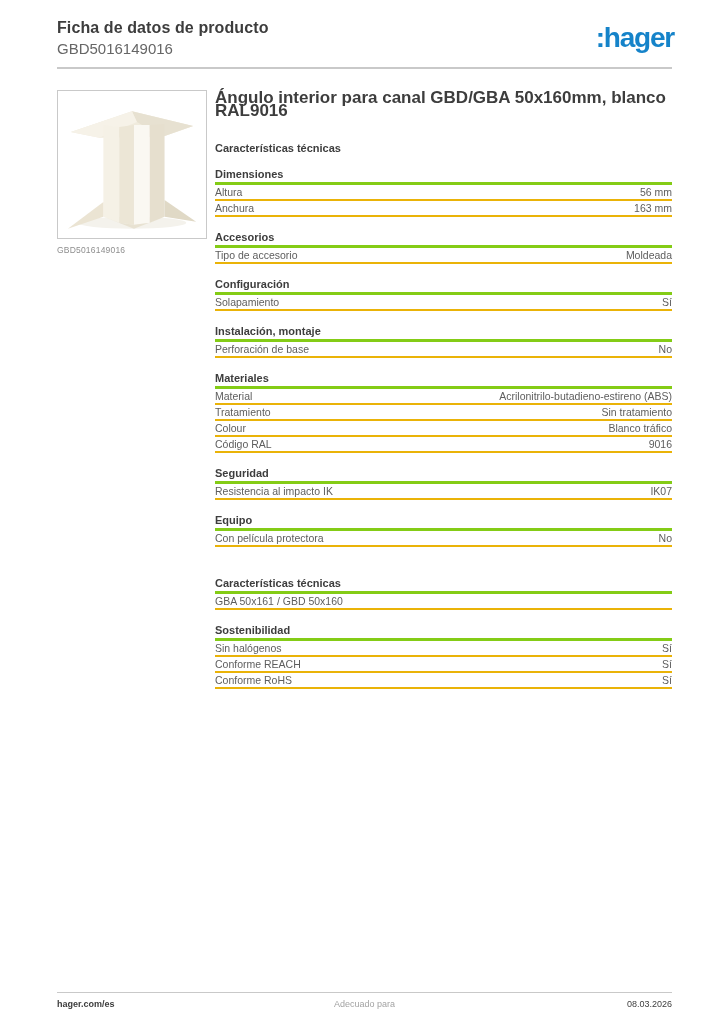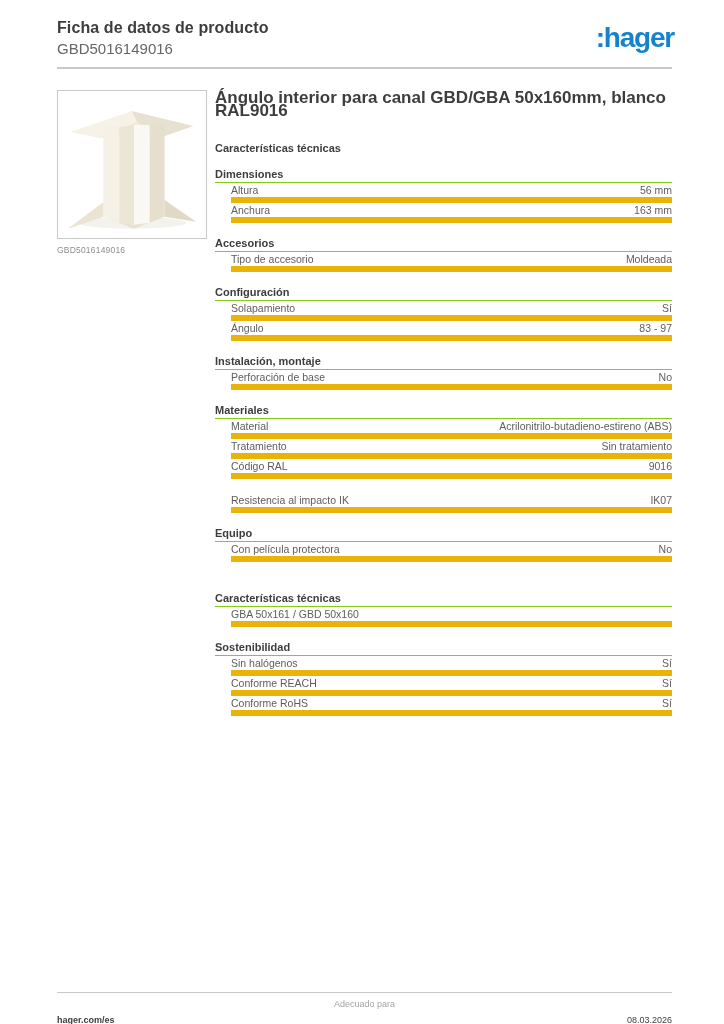--- a/index.html
+++ b/index.html
@@ -18,29 +18,29 @@
   .img-caption  { position:absolute; left:57px; top:245px; font-size:8.5px; color:#8e8e8e; letter-spacing:.2px; }
 
   
   .main { position:absolute; left:215px; right:52px; top:91px; }
   .product-title { font-size:17px; font-weight:bold; color:#3d3d3d; line-height:13px; }
   .tech-heading  { font-size:11px; font-weight:bold; color:#3d3d3d; margin-top:25px; }
 
   .spec-groups { margin-top:12px; }
   .spec-group.group2 { margin-top:30px; }
   .section { margin-top:14px; }
-  .section-title { font-size:11px; font-weight:bold; color:#3d3d3d; padding-bottom:2px; border-bottom:1px solid #84cc16; }
-  .row { display:flex; justify-content:space-between; align-items:baseline; font-size:10.5px; color:#5d5d5d; line-height:12px; padding:1px 0; border-bottom:6px solid #eab308;margin-left:16px; }
+  .section-title { font-size:11px; font-weight:bold; color:#3d3d3d; padding-bottom:2px; border-bottom:3px solid #84cc16; }
+  .row { display:flex; justify-content:space-between; align-items:baseline; font-size:10.5px; color:#5d5d5d; line-height:12px; padding:1px 0; border-bottom:2px solid #eab308; }
   .row .lbl { text-align:left; }
   .row .val { text-align:right; white-space:nowrap;padding-left:12px; }
 
   
   .footer-rule { position:absolute; left:57px; right:52px; top:992px; height:1px; background:#c9c9c9; }
   .footer { position:absolute; left:57px; right:52px; top:999px; display:flex; justify-content:space-between; align-items:baseline; font-size:9px; }
-  .footer .f-left  { font-weight:bold; color:#3d3d3d;margin-top:16px; }
+  .footer .f-left  { font-weight:bold; color:#3d3d3d; }
   .footer .f-center{ color:#a3a3a3; position:absolute; left:0; right:0; text-align:center; }
   .footer .f-right { font-weight:normal; color:#3d3d3d; }
 </style>
 </head>
 <body>
 
 <div class="page">
 
   <div class="header-title">Ficha de datos de producto</div>
   <div class="header-ref">GBD5016149016</div>
@@ -89,48 +89,49 @@
               <span class="lbl">Tipo de accesorio</span>
               <span class="val">Moldeada</span>
             </div>
           </div>
           <div class="section">
             <div class="section-title">Configuración</div>
             <div class="row">
               <span class="lbl">Solapamiento</span>
               <span class="val">Sí</span>
             </div>
-            <div class="row">
-              <span class="lbl">Ángulo</span>
-              <span class="val">83 - 97</span>
-            </div>
           </div>
           <div class="section">
             <div class="section-title">Instalación, montaje</div>
             <div class="row">
               <span class="lbl">Perforación de base</span>
               <span class="val">No</span>
             </div>
           </div>
           <div class="section">
             <div class="section-title">Materiales</div>
             <div class="row">
               <span class="lbl">Material</span>
               <span class="val">Acrilonitrilo-butadieno-estireno (ABS)</span>
             </div>
             <div class="row">
               <span class="lbl">Tratamiento</span>
               <span class="val">Sin tratamiento</span>
             </div>
             <div class="row">
+              <span class="lbl">Colour</span>
+              <span class="val">Blanco tráfico</span>
+            </div>
+            <div class="row">
               <span class="lbl">Código RAL</span>
               <span class="val">9016</span>
             </div>
           </div>
           <div class="section">
+            <div class="section-title">Seguridad</div>
             <div class="row">
               <span class="lbl">Resistencia al impacto IK</span>
               <span class="val">IK07</span>
             </div>
           </div>
           <div class="section">
             <div class="section-title">Equipo</div>
             <div class="row">
               <span class="lbl">Con película protectora</span>
               <span class="val">No</span>

